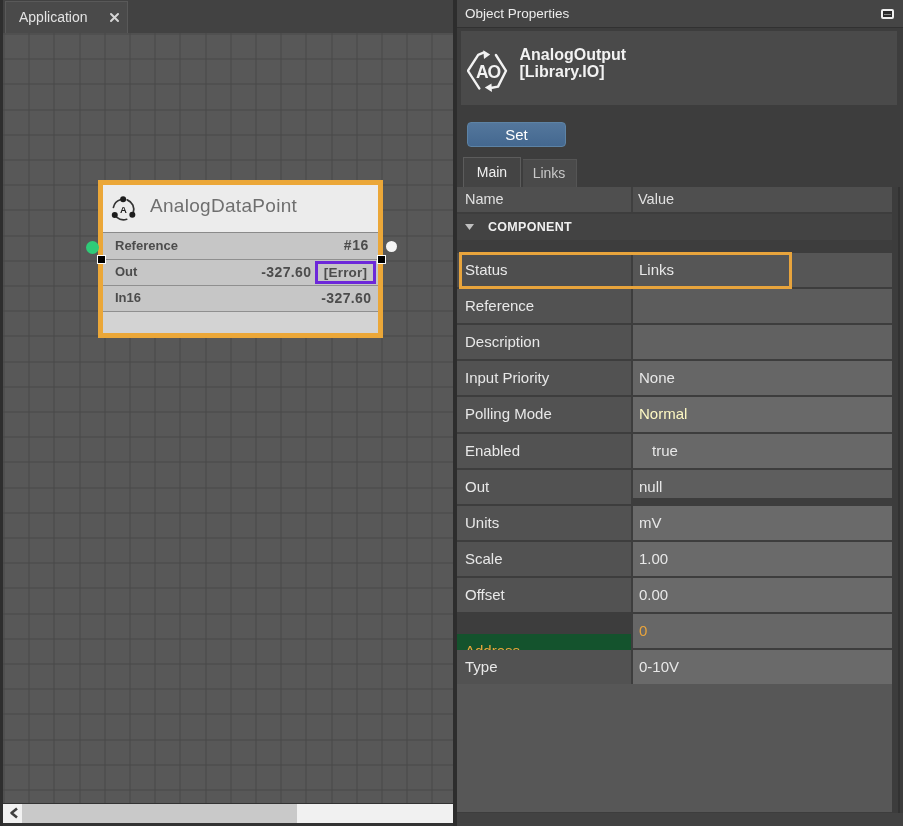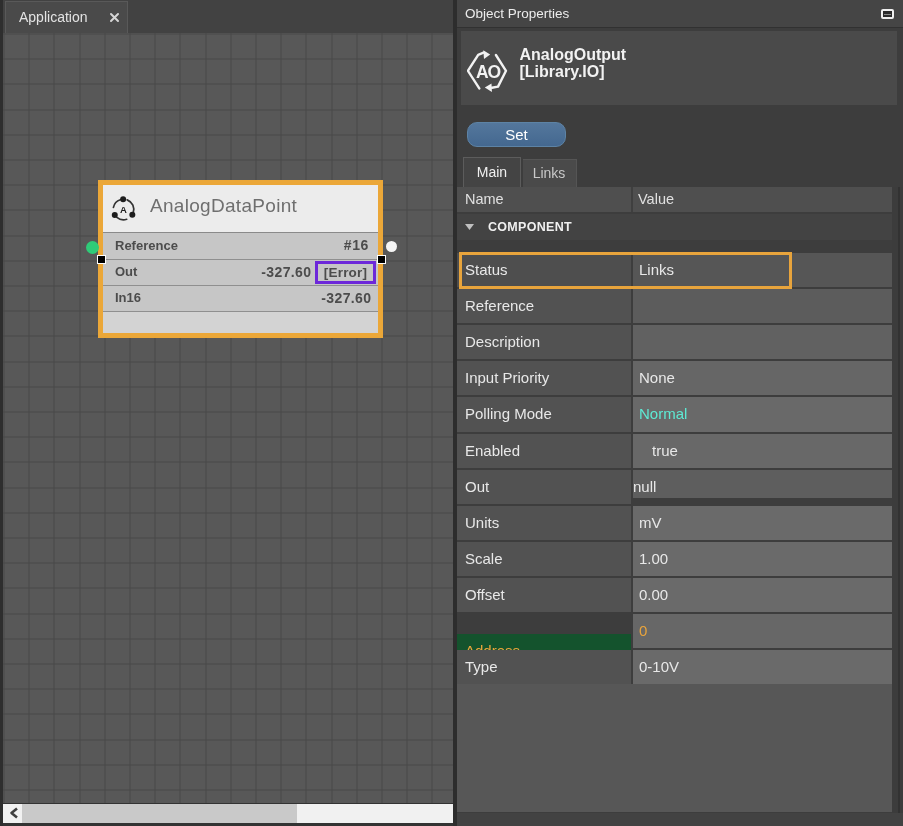--- a/index.html
+++ b/index.html
@@ -71,21 +71,21 @@
 <polyline points="16.5,2.6 11.2,4.8 0.9,20.8 12.3,38.4"></polyline>
 <polyline points="28.9,5.0 39.0,20.8 31.0,36.6 24.9,37.8"></polyline>
 </g>
 <polygon points="16.3,0.2 23.2,4.5 17.0,9.0" fill="#f2f2f2"></polygon>
 <polygon points="24.5,33.6 24.9,42.0 17.8,37.4" fill="#f2f2f2"></polygon>
 <text x="21" y="27.5" font-family="Liberation Sans" font-size="17.5" font-weight="bold" fill="#f2f2f2" text-anchor="middle" letter-spacing="-1">AO</text>
 </svg>
     <span class="abs" style="left:58.5px;top:15px">AnalogOutput</span>
     <span class="abs" style="left:58.5px;top:32px">[Library.IO]</span>
   </div>
-  <div class="abs" style="left:10px;top:122px;width:99px;height:25px;background:linear-gradient(#54779c,#446890);border:1px solid #5d83a5;border-radius:10px;color:#fff;text-align:center;line-height:23px;font-size:15px">Set</div>
+  <div class="abs" style="left:10px;top:122px;width:99px;height:25px;background:linear-gradient(#54779c,#446890);border:1px solid #5d83a5;border-radius:4px;color:#fff;text-align:center;line-height:23px;font-size:15px">Set</div>
   <div class="abs" style="left:6px;top:157px;width:58px;height:30px;background:#444444;border:1px solid #5c5c5c;border-bottom:none;color:#f0f0f0;text-align:center;line-height:28px;font-size:14px">Main</div>
   <div class="abs" style="left:65.5px;top:159px;width:54px;height:28px;background:#4a4a4a;border:1px solid #555;border-left:none;border-bottom:none;color:#c9c9c9;text-align:center;line-height:26px;font-size:14px">Links</div>
 
   <div class="abs" style="left:0;top:187px;width:437px;height:25px;background:#4f4f4f;color:#e0e0e0;line-height:25px;font-size:14.5px">
     <span class="abs" style="left:8px">Name</span>
     <span class="abs" style="left:181px">Value</span>
     <div class="abs" style="left:174px;top:0;width:2px;height:25px;background:#3f3f3f"></div>
   </div>
   <div class="abs" style="left:0;top:214px;width:437px;height:26px;background:#434343;color:#f0f0f0;line-height:26px">
     <svg class="abs" style="left:8px;top:10px" width="9" height="6" viewBox="0 0 9 6">
@@ -95,25 +95,25 @@
   </div>
   <div class="abs" style="left:0;top:253.0px;width:174px;height:34.2px;background:#4e4e4e;color:#e8e8e8;line-height:34.2px;padding-left:8px">Status</div>
 <div class="abs" style="left:176px;top:253.0px;width:259px;height:34.2px;background:#565656;color:#e8e8e8;line-height:34.2px;padding-left:6px">Links</div>
 <div class="abs" style="left:0;top:289.1px;width:174px;height:34.2px;background:#525252;color:#e8e8e8;line-height:34.2px;padding-left:8px">Reference</div>
 <div class="abs" style="left:176px;top:289.1px;width:259px;height:34.2px;background:#5c5c5c;color:#e8e8e8;line-height:34.2px;padding-left:6px"></div>
 <div class="abs" style="left:0;top:325.2px;width:174px;height:34.2px;background:#525252;color:#e8e8e8;line-height:34.2px;padding-left:8px">Description</div>
 <div class="abs" style="left:176px;top:325.2px;width:259px;height:34.2px;background:#616161;color:#e8e8e8;line-height:34.2px;padding-left:6px"></div>
 <div class="abs" style="left:0;top:361.3px;width:174px;height:34.2px;background:#525252;color:#e8e8e8;line-height:34.2px;padding-left:8px">Input Priority</div>
 <div class="abs" style="left:176px;top:361.3px;width:259px;height:34.2px;background:#666666;color:#e8e8e8;line-height:34.2px;padding-left:6px">None</div>
 <div class="abs" style="left:0;top:397.4px;width:174px;height:34.2px;background:#525252;color:#e8e8e8;line-height:34.2px;padding-left:8px">Polling Mode</div>
-<div class="abs" style="left:176px;top:397.4px;width:259px;height:34.2px;background:#696969;color:#5eead4;line-height:34.2px;padding-left:6px">Normal</div>
+<div class="abs" style="left:176px;top:397.4px;width:259px;height:34.2px;background:#696969;color:#fef9c3;line-height:34.2px;padding-left:6px">Normal</div>
 <div class="abs" style="left:0;top:433.5px;width:174px;height:34.2px;background:#525252;color:#e8e8e8;line-height:34.2px;padding-left:8px">Enabled</div>
 <div class="abs" style="left:176px;top:433.5px;width:259px;height:34.2px;background:#686868;color:#e8e8e8;line-height:34.2px;padding-left:19px">true</div>
 <div class="abs" style="left:0;top:469.6px;width:174px;height:34.2px;background:#525252;color:#e8e8e8;line-height:34.2px;padding-left:8px">Out</div>
-<div class="abs" style="left:176px;top:469.6px;width:259px;height:28px;background:#5e5e5e;color:#e8e8e8;line-height:34.2px;">null</div>
+<div class="abs" style="left:176px;top:469.6px;width:259px;height:28px;background:#5e5e5e;color:#e8e8e8;line-height:34.2px;padding-left:6px">null</div>
 <div class="abs" style="left:0;top:505.7px;width:174px;height:34.2px;background:#525252;color:#e8e8e8;line-height:34.2px;padding-left:8px">Units</div>
 <div class="abs" style="left:176px;top:505.7px;width:259px;height:34.2px;background:#6a6a6a;color:#e8e8e8;line-height:34.2px;padding-left:6px">mV</div>
 <div class="abs" style="left:0;top:541.8px;width:174px;height:34.2px;background:#525252;color:#e8e8e8;line-height:34.2px;padding-left:8px">Scale</div>
 <div class="abs" style="left:176px;top:541.8px;width:259px;height:34.2px;background:#6a6a6a;color:#e8e8e8;line-height:34.2px;padding-left:6px">1.00</div>
 <div class="abs" style="left:0;top:577.9px;width:174px;height:34.2px;background:#525252;color:#e8e8e8;line-height:34.2px;padding-left:8px">Offset</div>
 <div class="abs" style="left:176px;top:577.9px;width:259px;height:34.2px;background:#6a6a6a;color:#e8e8e8;line-height:34.2px;padding-left:6px">0.00</div>
 <div class="abs" style="left:0;top:634px;width:174px;height:34.2px;background:#14532d;color:#e9a43c;line-height:34.2px;padding-left:8px">Address</div>
 <div class="abs" style="left:176px;top:614.0px;width:259px;height:34.2px;background:#676767;color:#e9a43c;line-height:34.2px;padding-left:6px">0</div>
 <div class="abs" style="left:0;top:650.1px;width:174px;height:34.2px;background:#525252;color:#e8e8e8;line-height:34.2px;padding-left:8px">Type</div>
 <div class="abs" style="left:176px;top:650.1px;width:259px;height:34.2px;background:#6a6a6a;color:#e8e8e8;line-height:34.2px;padding-left:6px">0-10V</div>

